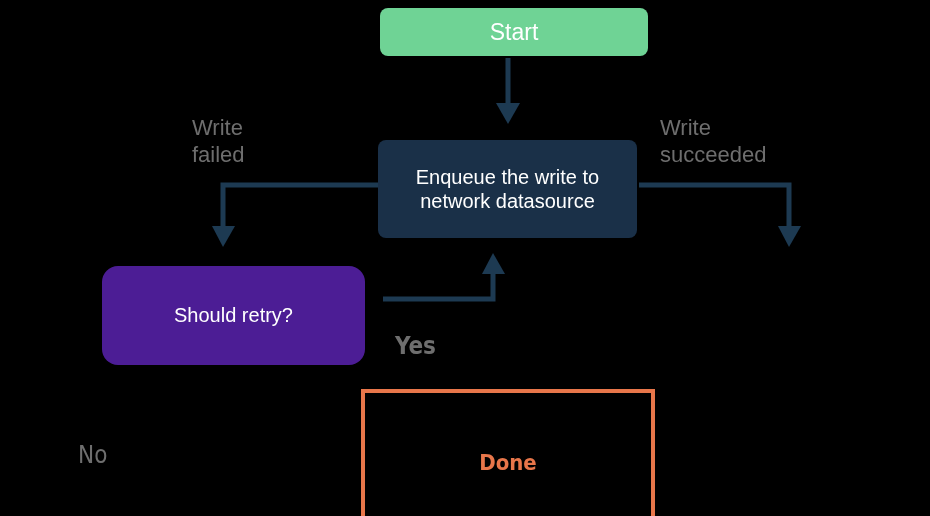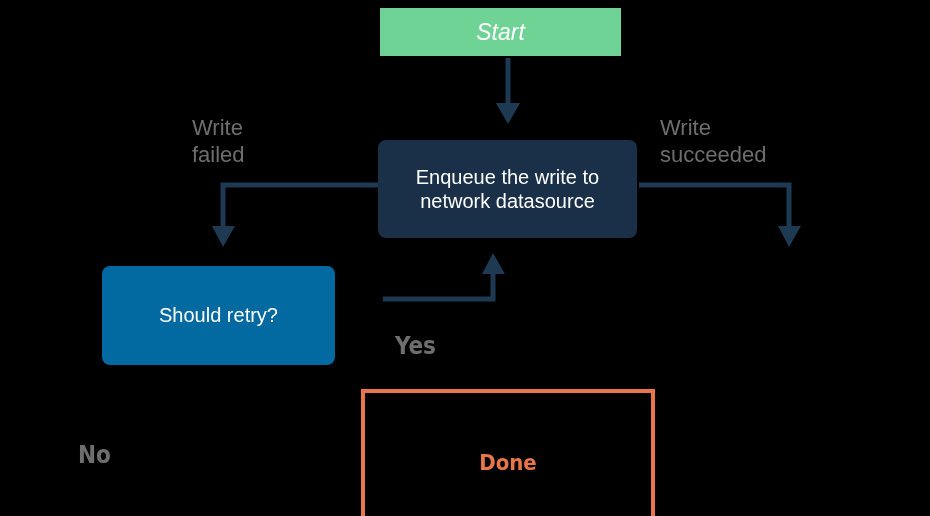--- a/index.html
+++ b/index.html
@@ -20,46 +20,45 @@
     display: flex;
     align-items: center;
     justify-content: center;
     text-align: center;
     box-sizing: border-box;
     line-height: 1.22;
   }
   .node-start {
     left: 380px;
     top: 8px;
-    width: 241px;
+    width: 268px;
     height: 48px;
     background: #6FD395;
-    border-radius: 0;
+    border-radius: 8px;
     color: #ffffff;
     font-size: 23px;
-    font-style: italic;
   }
   .node-process {
     left: 378px;
     top: 140px;
     width: 259px;
     height: 98px;
     background: #1A3048;
     border-radius: 8px;
     color: #ffffff;
     font-size: 20px;
     padding: 16px 16px;
   }
   .node-decision {
     left: 102px;
     top: 266px;
-    width: 233px;
+    width: 263px;
     height: 99px;
-    background: #0369a1;
-    border-radius: 8px;
+    background: #4c1d95;
+    border-radius: 16px;
     color: #ffffff;
     font-size: 20px;
     padding: 0 14px;
   }
   .node-update {
     left: 660px;
     top: 266px;
     width: 257px;
     height: 99px;
     background: #1A3048;
@@ -107,21 +106,21 @@
     font-size: 24px;
     font-weight: bold;
     font-family: "DejaVu Sans Condensed", "Liberation Sans Narrow", "Liberation Sans", sans-serif;
     font-stretch: condensed;
   }
   .label-no {
     left: 78px;
     top: 441px;
     width: 90px;
     font-size: 24px;
-    font-weight: bold;
+    font-weight: normal;
     font-family: "DejaVu Sans Condensed", "Liberation Sans Narrow", "Liberation Sans", sans-serif;
     font-stretch: condensed;
   }
   #connectors {
     position: absolute;
     left: 0;
     top: 0;
     width: 930px;
     height: 516px;
     pointer-events: none;

